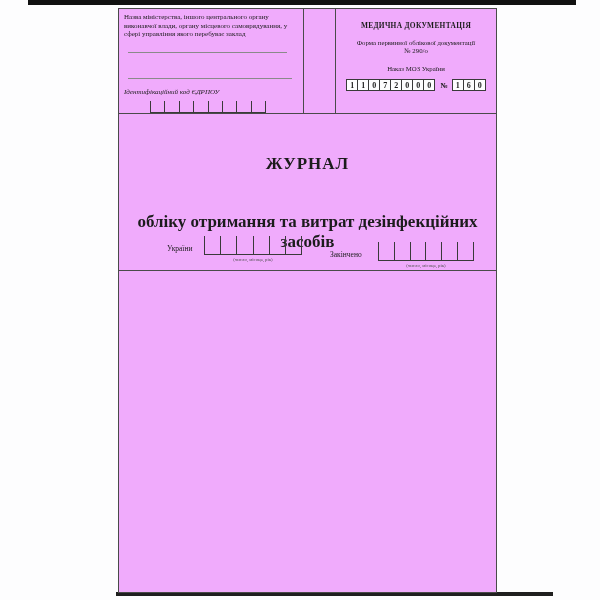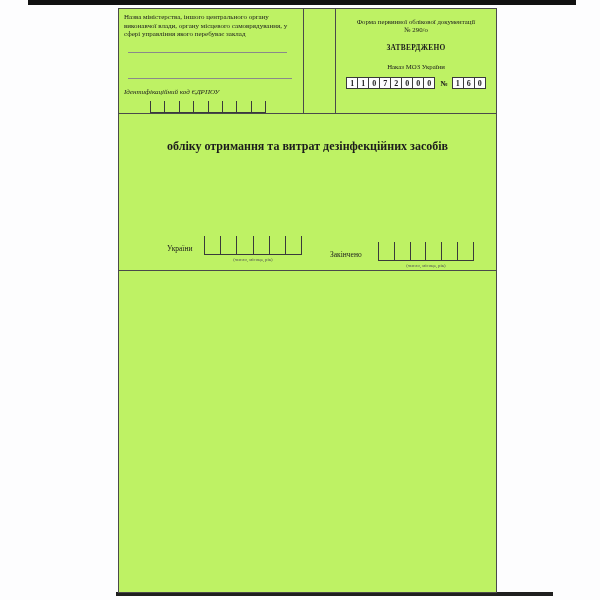--- a/index.html
+++ b/index.html
@@ -7,21 +7,21 @@
     position:relative; width:600px; height:600px; overflow:hidden;
     background:#fdfdfe; color:#1c1c1c;
     font-family:"Liberation Serif", serif;
   }
   .scanbar { position:absolute; background:#111111; }
   .scanbar.top { left:28px; top:0; width:548px; height:5px; }
   .scanbar.bottom { left:116px; top:592px; width:437px; height:4px; background:#1f1f1f; }
 
   .frame {
     position:absolute; left:118px; top:8px; width:379px; height:585px;
-    border:1px solid #4a4a4a; box-sizing:border-box; background:#bef264;
+    border:1px solid #4a4a4a; box-sizing:border-box; background:#f0abfc;
   }
 
   
   .header-row { position:absolute; left:0; top:0; width:100%; height:105px; border-bottom:1px solid #4a4a4a; box-sizing:border-box; }
   .hdr-left  { position:absolute; left:0; top:0; width:185px; height:100%; border-right:1px solid #4a4a4a; box-sizing:border-box; }
   .hdr-gap   { position:absolute; left:185px; top:0; width:32px; height:100%; border-right:1px solid #4a4a4a; box-sizing:border-box; }
   .hdr-right { position:absolute; left:217px; top:0; right:0; height:100%; text-align:center; }
 
   .ministry-text { position:absolute; left:5px; right:4px; top:4px; font-size:7px; line-height:8.6px; text-align:left; }
   .fill-line { position:absolute; height:0; border-bottom:1px solid #8a8a8a; }
@@ -43,21 +43,21 @@
   .dcell {
     width:12px; height:12px; border:1px solid #3a3a3a; margin-left:-1px;
     font-size:8px; font-weight:bold; line-height:12px; text-align:center; box-sizing:border-box; background:#fdfdfe;
   }
   .dcell:first-child { margin-left:0; }
   .numsign { margin:0 5px; font-size:7.5px; font-weight:bold; }
 
   
   .title-block { position:absolute; left:0; top:105px; width:100%; height:157px; border-bottom:1px solid #4a4a4a; box-sizing:border-box; }
   .journal-title { margin:0; padding-top:40px; text-align:center; font-size:17px; font-weight:bold; letter-spacing:1px; }
-  .journal-subtitle { margin:4px; padding-top:21px; text-align:center; font-size:12px; font-weight:bold; }
+  .journal-subtitle { margin:17px; padding-top:21px; text-align:center; font-size:17px; font-weight:bold; }
 
   .date-label { position:absolute; font-size:7.5px; }
   .date-label.started  { left:48px;  top:130px; }
   .date-label.finished { left:211px; top:136px; }
   .comb.started  { left:85px;  top:122px; width:98px; height:19px; }
   .comb.finished { left:259px; top:128px; width:96px; height:19px; }
   .date-hint { position:absolute; font-size:4.8px; color:#555; text-align:center; }
   .date-hint.started  { left:85px;  top:143px; width:98px; }
   .date-hint.finished { left:259px; top:149px; width:96px; }
 
@@ -87,42 +87,43 @@
           <div class="ccell"></div>
           <div class="ccell"></div>
           <div class="ccell"></div>
           <div class="ccell"></div>
         </div>
       </div>
 
       <div class="hdr-gap"></div>
 
       <div class="hdr-right">
+        <p class="med-title">МЕДИЧНА ДОКУМЕНТАЦІЯ</p>
         <p class="form-line1">Форма первинної облікової документації</p>
         <p class="form-line2">№ 290/о</p>
-        <p class="approved">ЗАТВЕРДЖЕНО</p>
         <p class="order-line">Наказ МОЗ України</p>
         <div class="digit-row">
           <div class="dcell">1</div>
           <div class="dcell">1</div>
           <div class="dcell">0</div>
           <div class="dcell">7</div>
           <div class="dcell">2</div>
           <div class="dcell">0</div>
           <div class="dcell">0</div>
           <div class="dcell">0</div>
           <span class="numsign">№</span>
           <div class="dcell">1</div>
           <div class="dcell">6</div>
           <div class="dcell">0</div>
         </div>
       </div>
     </div>
 
     <div class="title-block">
+      <h1 class="journal-title">ЖУРНАЛ</h1>
       <h2 class="journal-subtitle">обліку отримання та витрат дезінфекційних засобів</h2>
 
       <span class="date-label started">України</span>
       <div class="comb started">
         <div class="ccell"></div>
         <div class="ccell"></div>
         <div class="ccell"></div>
         <div class="ccell"></div>
         <div class="ccell"></div>
         <div class="ccell"></div>

